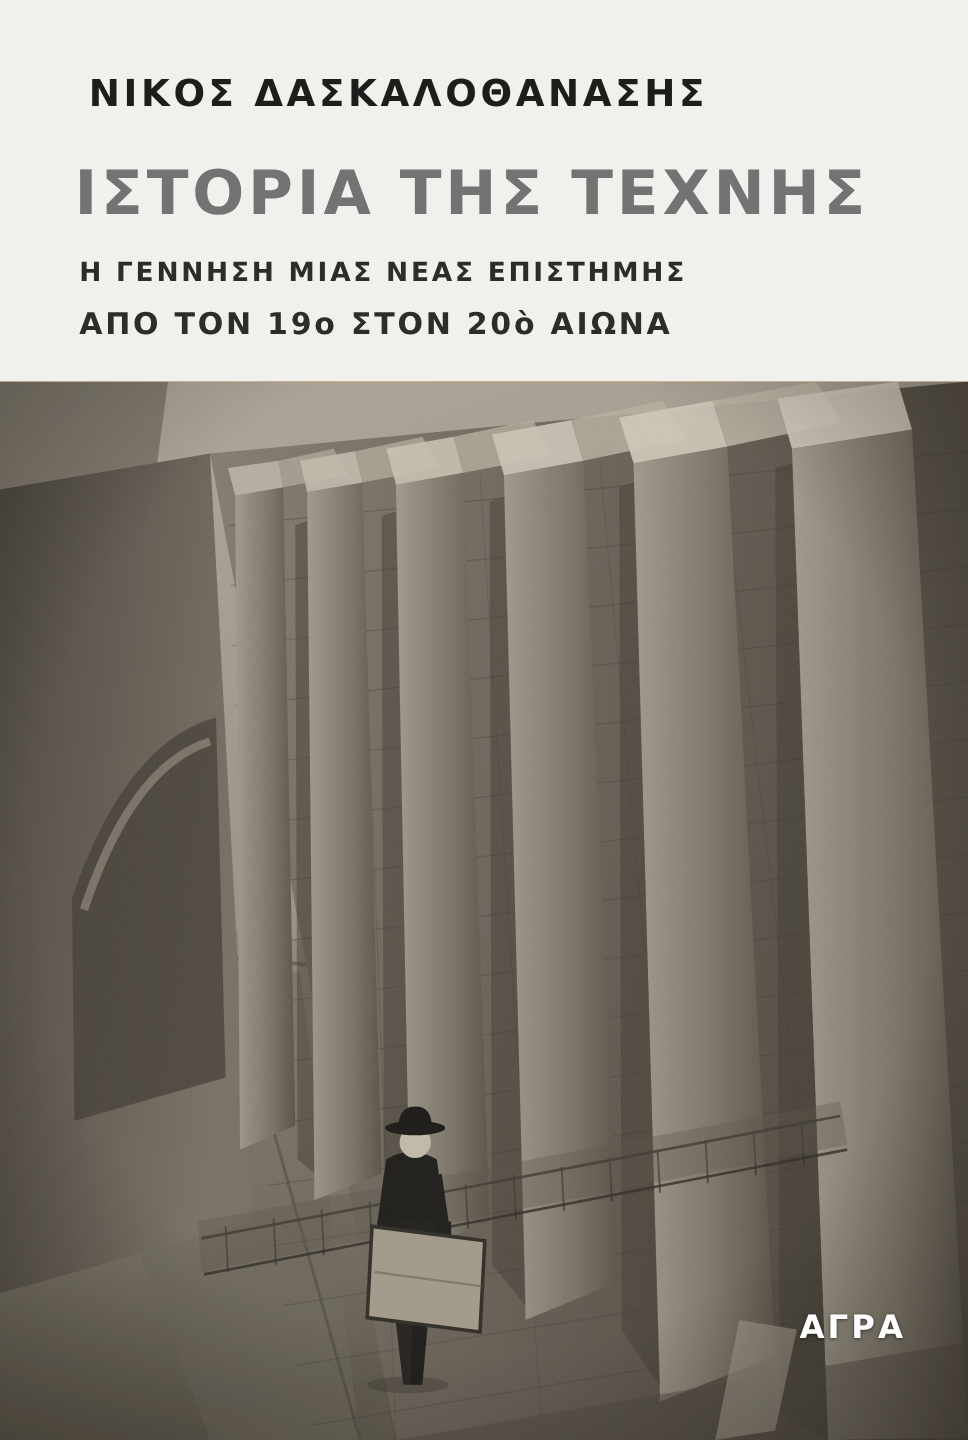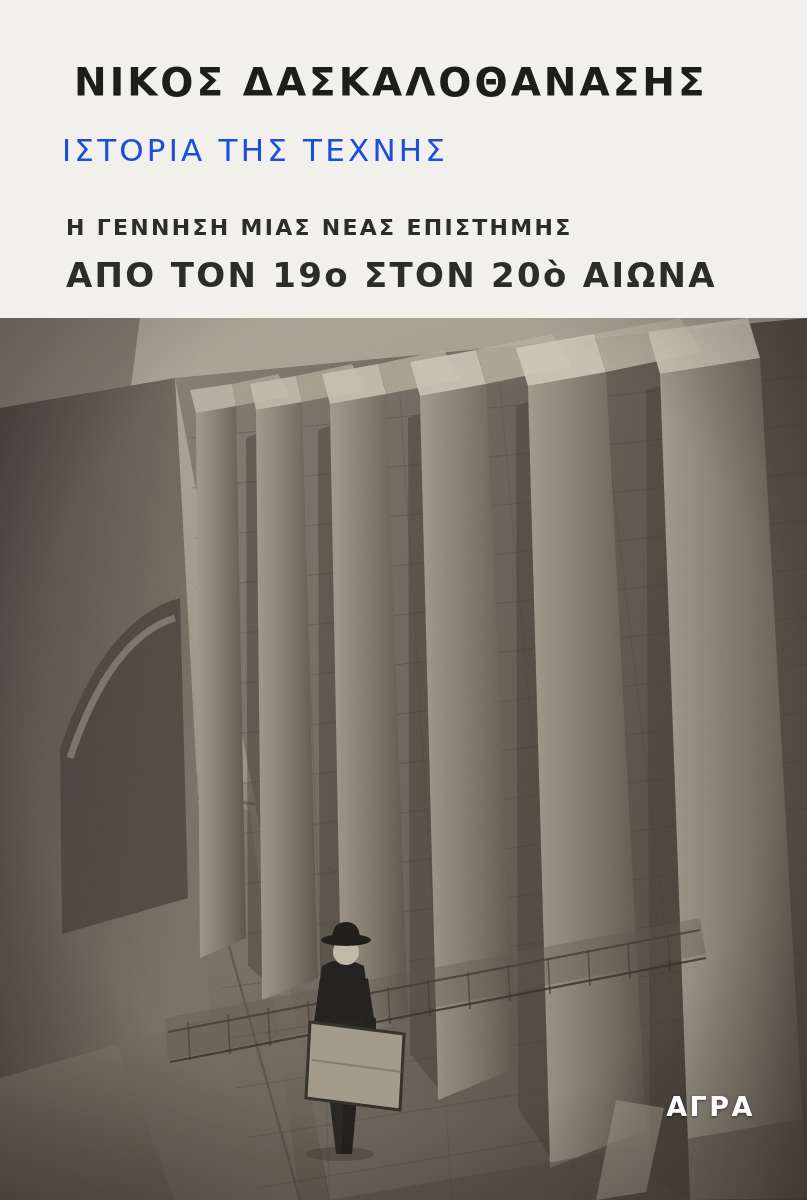--- a/index.html
+++ b/index.html
@@ -24,51 +24,51 @@
     width: 807px;
     height: 318px;
     background: #f1f0ec;
     box-sizing: border-box;
     padding: 0;
   }
   .author {
     position: absolute;
     left: 74px;
     top: 60px;
-    font-size: 39px;
+    font-size: 31px;
     letter-spacing: 3.0px;
     font-weight: 700;
     color: #1d1d1b;
     white-space: nowrap;
   }
   .title {
     position: absolute;
     left: 62px;
     top: 132px;
-    font-size: 31px;
+    font-size: 51px;
     letter-spacing: 3.2px;
-    font-weight: 400;
-    color: #1d4ed8;
+    font-weight: 700;
+    color: #737373;
     white-space: nowrap;
   }
   .subtitle-1 {
     position: absolute;
     left: 66px;
     top: 215px;
     font-size: 22px;
     letter-spacing: 2.3px;
     font-weight: 700;
     color: #2c2c2a;
     white-space: nowrap;
   }
   .subtitle-2 {
     position: absolute;
     left: 66px;
     top: 255px;
-    font-size: 34px;
+    font-size: 25px;
     letter-spacing: 2.3px;
     font-weight: 700;
     color: #2c2c2a;
     white-space: nowrap;
   }
 
   
   .photo {
     position: absolute;
     left: 0;

